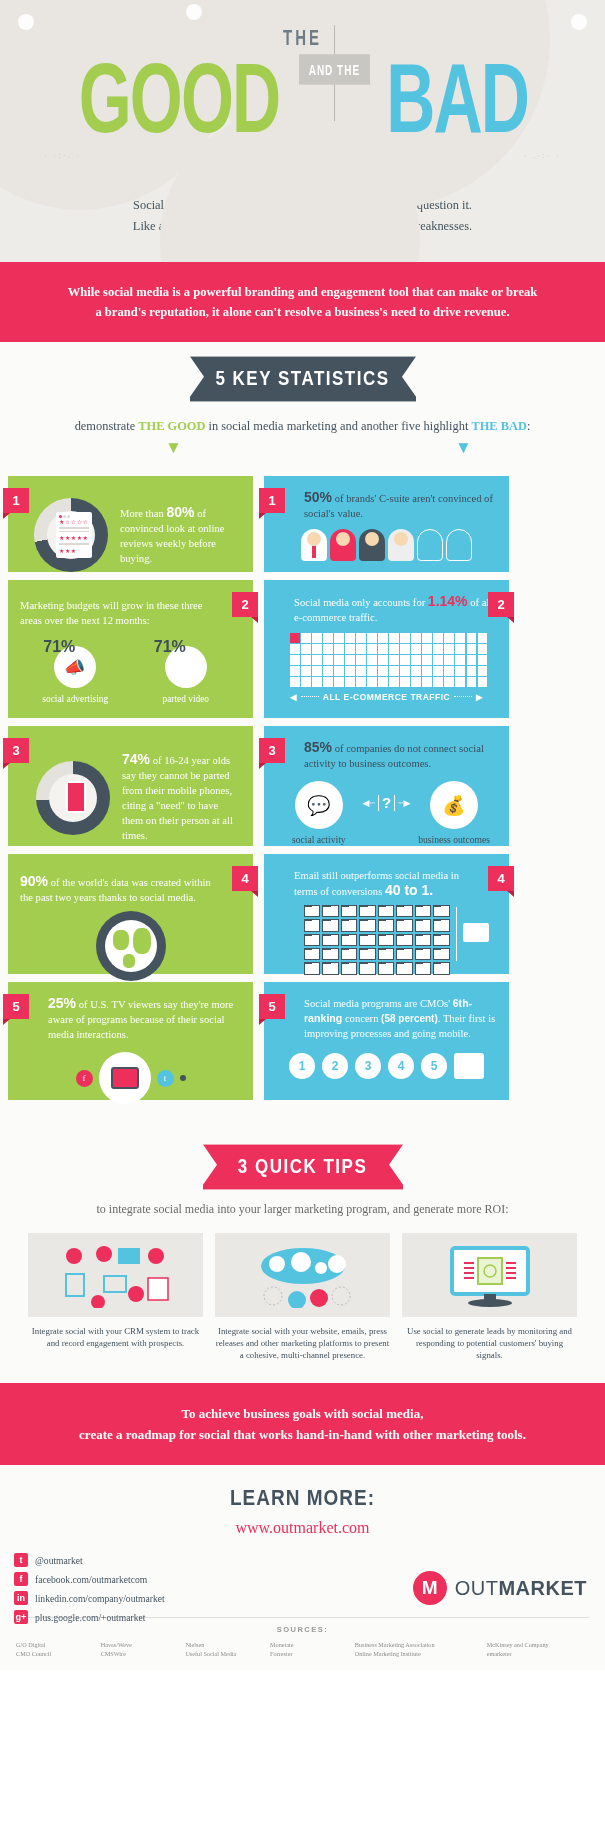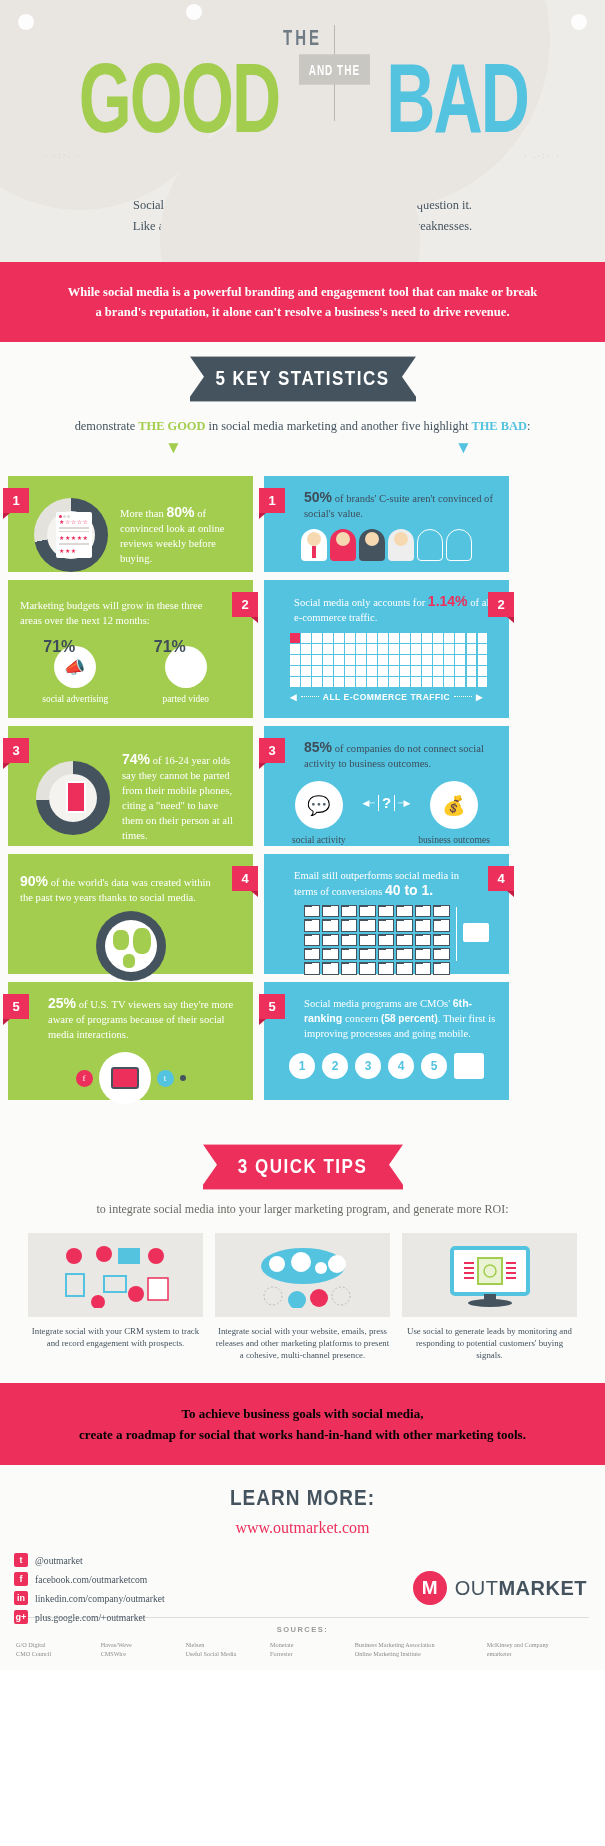--- a/index.html
+++ b/index.html
@@ -182,21 +182,21 @@
   
   .tips { background: #fbfbfa; padding: 26px 0 22px; }
   .tips-sub { text-align: center; font-size: 12px; color: #6a6a66; margin-top: 16px; }
   .tipgrid { display: flex; gap: 12px; padding: 0 28px; margin-top: 16px; }
   .tip { width: 176px; }
   .tip-img { height: 84px; background: #eae8e4; display: flex; align-items: center;
              justify-content: center; }
   .tip-cap { text-align: center; font-size: 8.8px; line-height: 12px; color: #44535e; margin-top: 8px; }
 
   
-  .bot-red { background: #ec2f5b; color: #000000; text-align: center; padding: 20px 40px;
+  .bot-red { background: #ec2f5b; color: #ffffff; text-align: center; padding: 20px 40px;
              font-weight: bold; font-size: 13px; line-height: 21px; }
 
   
   .footer { background: #fbfbfa; padding: 22px 0 12px; }
   .learn { text-align: center; font-family: "Liberation Sans", sans-serif; font-weight: bold;
            font-size: 19px; color: #44535e; letter-spacing: 1px; transform: scaleY(1.15); }
   .url { text-align: center; font-size: 16px; color: #ec2f5b; margin-top: 10px; font-family: Liberation Serif, serif; }
   .social-list { margin-top: 16px; padding-left: 14px; }
   .sl-row { display: flex; align-items: center; gap: 7px; margin-bottom: 5px; }
   .sl-ic { width: 14px; height: 14px; background: #ec2f5b; color: #fff; font-size: 9px;

